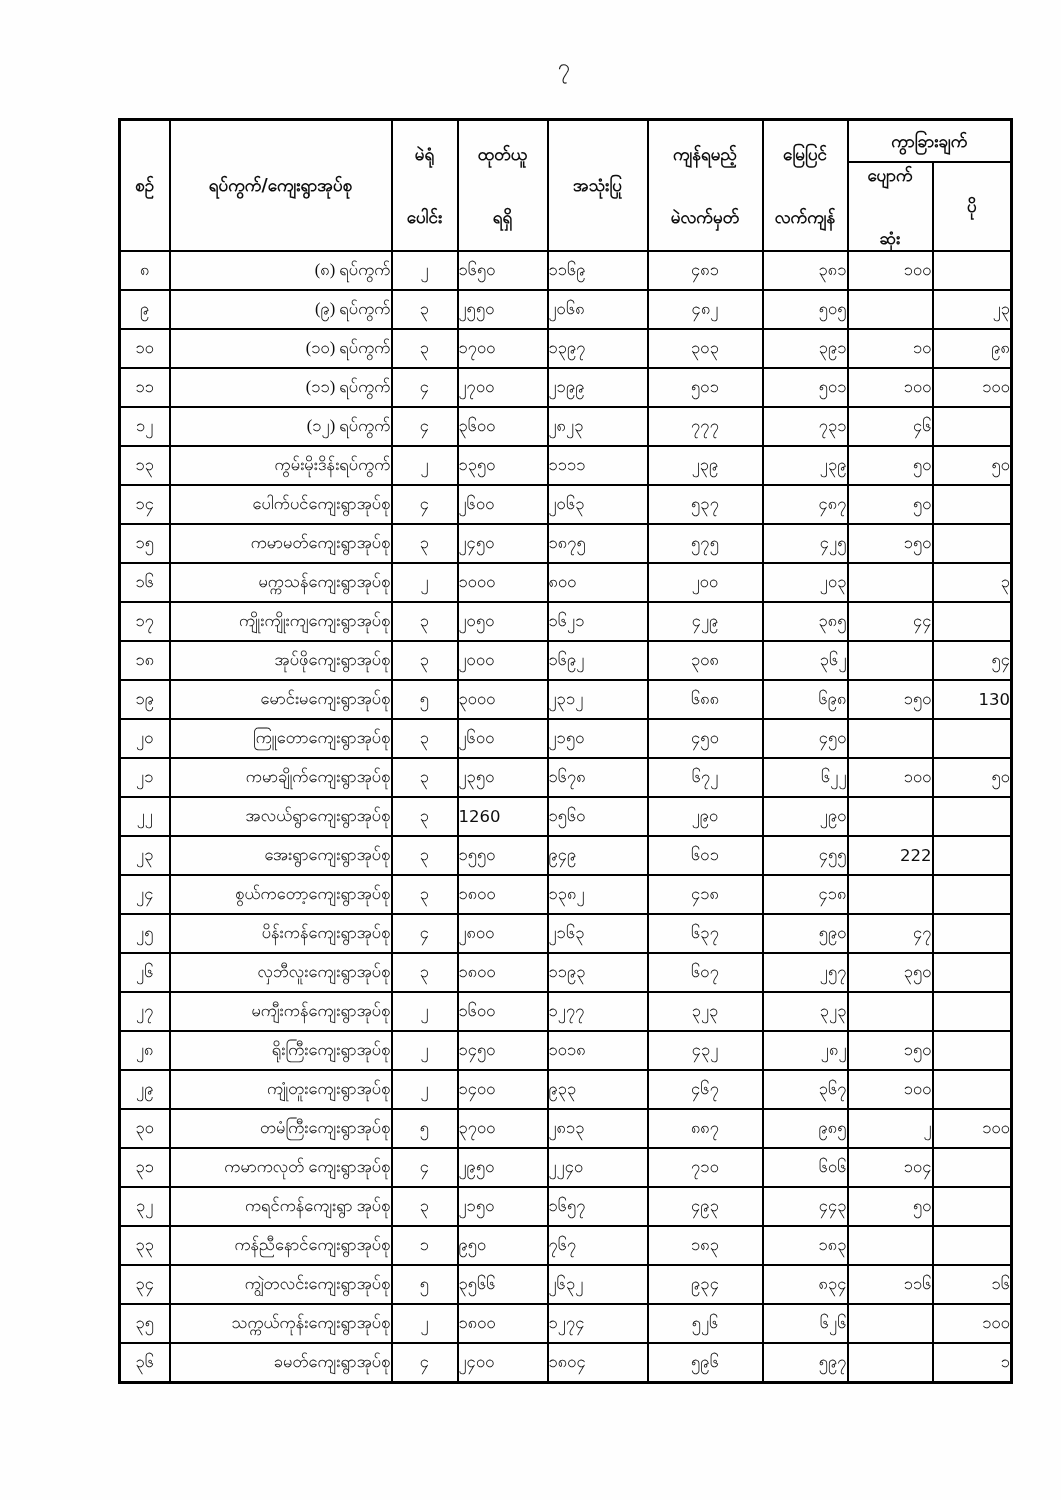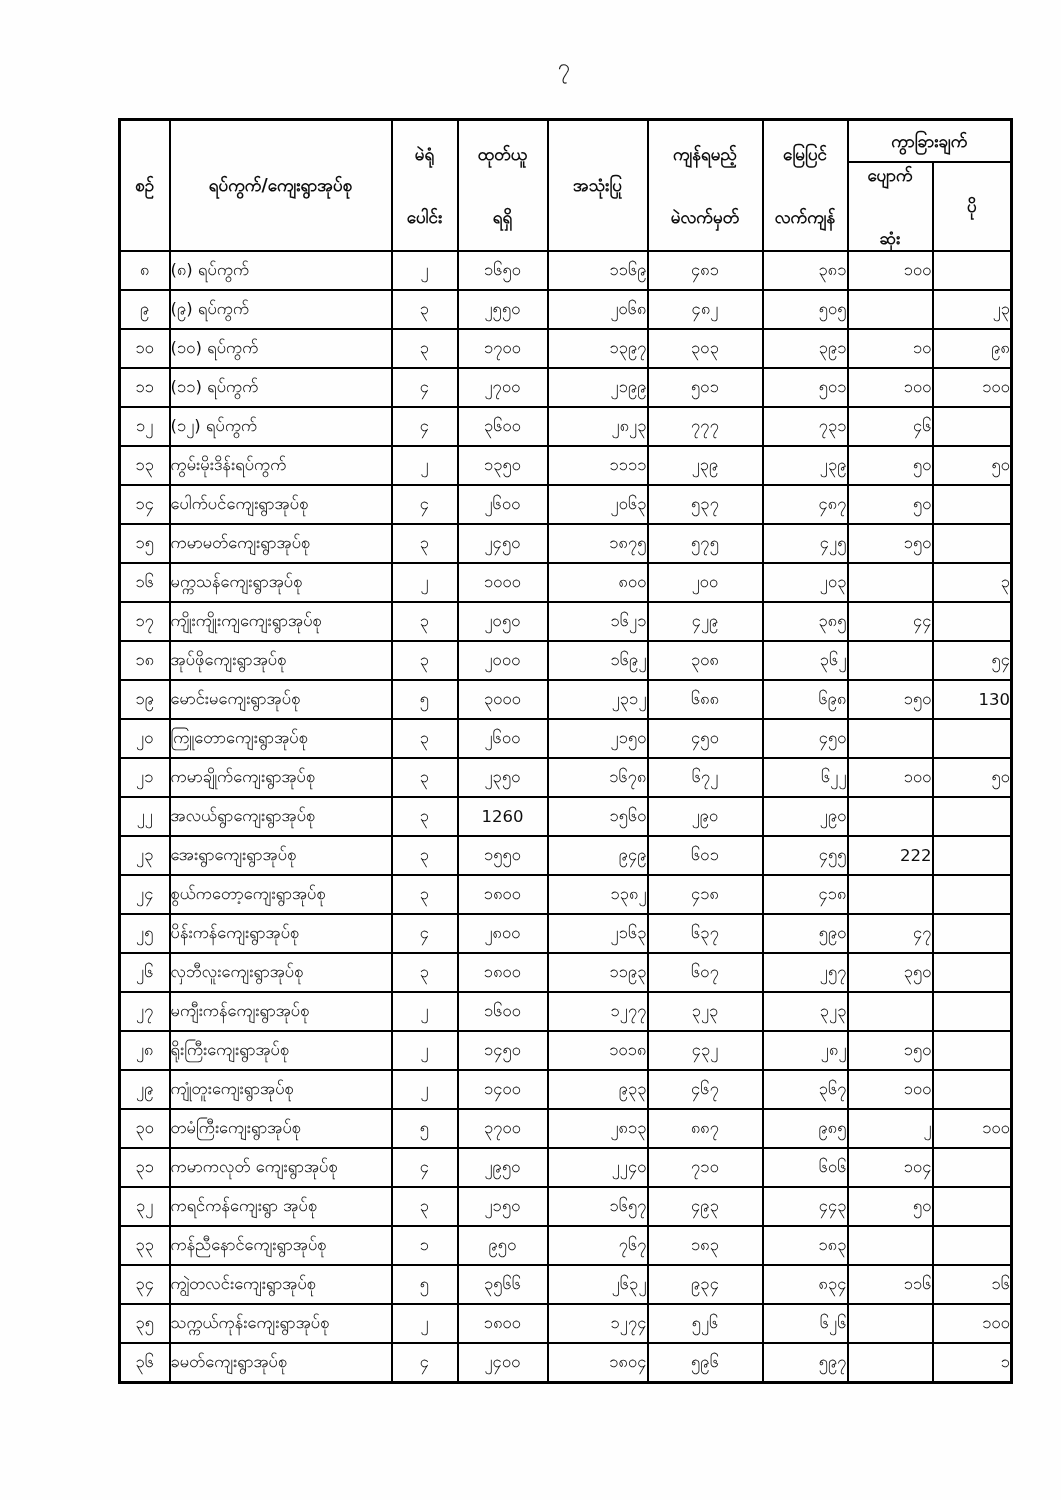--- a/index.html
+++ b/index.html
@@ -51,24 +51,24 @@
     background:#fefefe;
   }
   thead tr.group-row th{height:40px;margin-left:16px;}
   thead tr.sub-row th{height:66px;}
   tbody td{
     height:37px;
     font-size:16.5px;
     vertical-align:middle;
   }
   td.col-no{text-align:center;}
-  td.col-name{text-align:left;padding-left:9px;}
+  td.col-name{text-align:right;padding-left:9px;font-family:Liberation Serif, serif;}
   td.col-stations{text-align:center;}
-  td.col-received{text-align:center;padding-right:10px;}
-  td.col-used{text-align:right;padding-right:12px;}
+  td.col-received{text-align:left;padding-right:10px;}
+  td.col-used{text-align:left;padding-right:12px;}
   td.col-remaining{text-align:center;padding-right:22px;}
   td.col-ground{text-align:right;padding-right:22px;}
   td.col-lost{text-align:right;padding-right:12px;}
   td.col-extra{text-align:right;padding-right:8px;}
   .hdr-stack{display:flex;flex-direction:column;align-items:center;justify-content:center;gap:38px;}
 </style>
 </head>
 <body>
 
 <div class="page">

